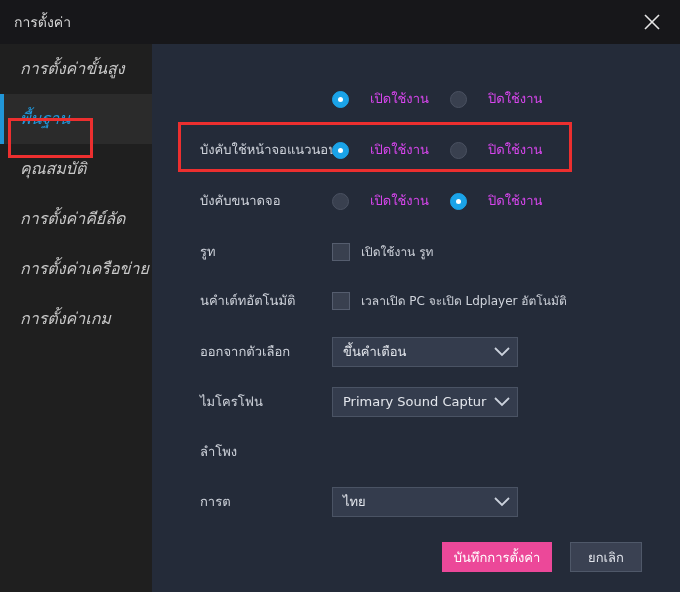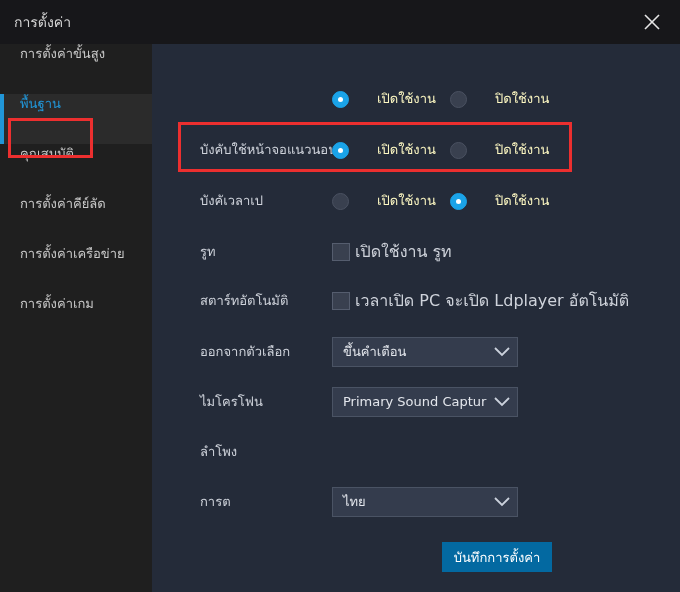--- a/index.html
+++ b/index.html
@@ -27,24 +27,25 @@
   }
   #close-btn svg { display: block; }
 
   
   #sidebar {
     position: absolute; left: 0; top: 44px; width: 152px; height: 548px;
     background: #1f1f1f;
   }
   .side-item {
     position: relative; height: 50px; width: 152px;
-    display: flex; 
+    display: flex; align-items: center;
     padding-left: 20px;
-    font-size: 13px; color: #c9c9c9;
+    font-size: 16px; color: #c9c9c9;
     cursor: pointer;
+    font-style: italic;
   }
   .side-item.active { background: #2b2b2b; color: #2196d8; }
   .side-item.active .accent {
     position: absolute; left: 0; top: 0; width: 4px; height: 50px;
     background: #2196d8;
   }
   .side-label { line-height: 20px; }
 
   
   #main {
@@ -71,32 +72,32 @@
     flex: 0 0 auto; position: relative;
   }
   .opt.on .radio {
     background: #1aa3e8; border: 1px solid #1aa3e8;
   }
   .opt.on .radio::after {
     content: ""; position: absolute; left: 5px; top: 5px;
     width: 5px; height: 5px; border-radius: 50%; background: #ffffff;
   }
   .opt .opt-label {
-    margin-left: 28px; font-size: 13px; color: #fef9c3; line-height: 18px;
+    margin-left: 21px; font-size: 13px; color: #d946ef; line-height: 18px;
     white-space: nowrap;
   }
 
   
   .cbx-wrap { position: absolute; left: 180px; display: flex; align-items: center; cursor: pointer; }
   .cbx {
     width: 18px; height: 18px; background: #39404f;
     border: 1px solid #555d6e; flex: 0 0 auto;
   }
   .cbx-label {
-    margin-left: 5px; font-size: 16px; color: #cfd3db; line-height: 18px;
+    margin-left: 11px; font-size: 12px; color: #cfd3db; line-height: 18px;
     white-space: nowrap;
   }
 
   
   .dd {
     position: absolute; left: 180px; width: 186px; height: 30px;
     background: #343c4d; border: 1px solid #4a5364;
     display: flex; align-items: center; cursor: pointer;
     overflow: hidden;
   }
@@ -105,21 +106,21 @@
     white-space: nowrap; overflow: hidden; line-height: 20px;
   }
   .dd-caret {
     flex: 0 0 auto; width: 30px; height: 30px;
     display: flex; align-items: center; justify-content: center;
   }
 
   
   #btn-save {
     position: absolute; left: 290px; top: 498px; width: 110px; height: 30px;
-    background: #0369a1; color: #ffffff; border: none;
+    background: #ec4899; color: #ffffff; border: none;
     font-family: inherit; font-size: 13px; cursor: pointer;
     display: flex; align-items: center; justify-content: center;
   }
   #btn-cancel {
     position: absolute; left: 418px; top: 498px; width: 72px; height: 30px;
     background: #3a4152; color: #e0e3ea; border: 1px solid #4f5869;
     font-family: inherit; font-size: 13px; cursor: pointer;
     display: flex; align-items: center; justify-content: center;
   }
 
@@ -196,41 +197,41 @@
         <span class="radio"></span>
         <span class="opt-label">เปิดใช้งาน</span>
       </span>
       <span class="opt" style="left:298px">
         <span class="radio"></span>
         <span class="opt-label">ปิดใช้งาน</span>
       </span>
     </div>
 
     <div class="row" style="top:132px">
-      <span class="row-label">บังคัเวลาเป</span>
+      <span class="row-label">บังคับขนาดจอ</span>
       <span class="opt" style="left:180px">
         <span class="radio"></span>
         <span class="opt-label">เปิดใช้งาน</span>
       </span>
       <span class="opt on" style="left:298px">
         <span class="radio"></span>
         <span class="opt-label">ปิดใช้งาน</span>
       </span>
     </div>
 
     <div class="row" style="top:183px">
       <span class="row-label">รูท</span>
       <span class="cbx-wrap">
         <span class="cbx"></span>
         <span class="cbx-label">เปิดใช้งาน รูท</span>
       </span>
     </div>
 
     <div class="row" style="top:232px">
-      <span class="row-label">สตาร์ทอัตโนมัติ</span>
+      <span class="row-label">นคำเต์ทอัตโนมัติ</span>
       <span class="cbx-wrap">
         <span class="cbx"></span>
         <span class="cbx-label">เวลาเปิด PC จะเปิด Ldplayer อัตโนมัติ</span>
       </span>
     </div>
 
     <div class="row" style="top:283px">
       <span class="row-label">ออกจากตัวเลือก</span>
       <span class="dd">
         <span class="dd-val">ขึ้นคำเตือน</span>
@@ -264,19 +265,20 @@
         <span class="dd-val">ไทย</span>
         <span class="dd-caret">
           <svg width="16" height="10" viewBox="0 0 16 10">
             <polyline points="1,1 8,8 15,1" fill="none" stroke="#cbd1dc" stroke-width="1.8"></polyline>
           </svg>
         </span>
       </span>
     </div>
 
     <button id="btn-save">บันทึกการตั้งค่า</button>
+    <button id="btn-cancel">ยกเลิก</button>
 
   </div>
 
   <div class="hl" id="hl-sidebar"></div>
   <div class="hl" id="hl-row"></div>
 
 </div>
 
 </body></html>

